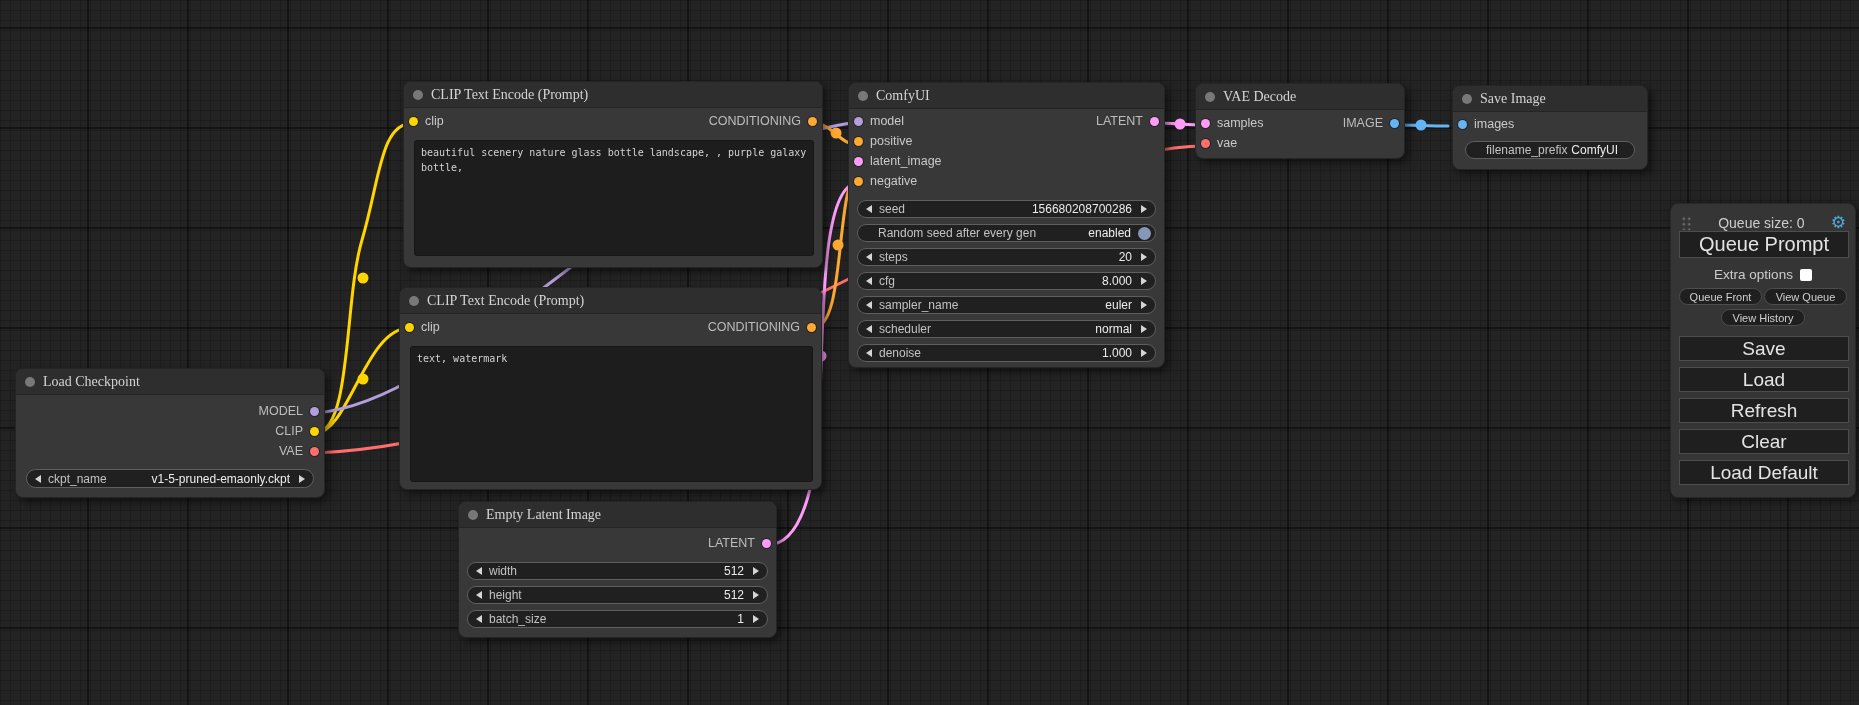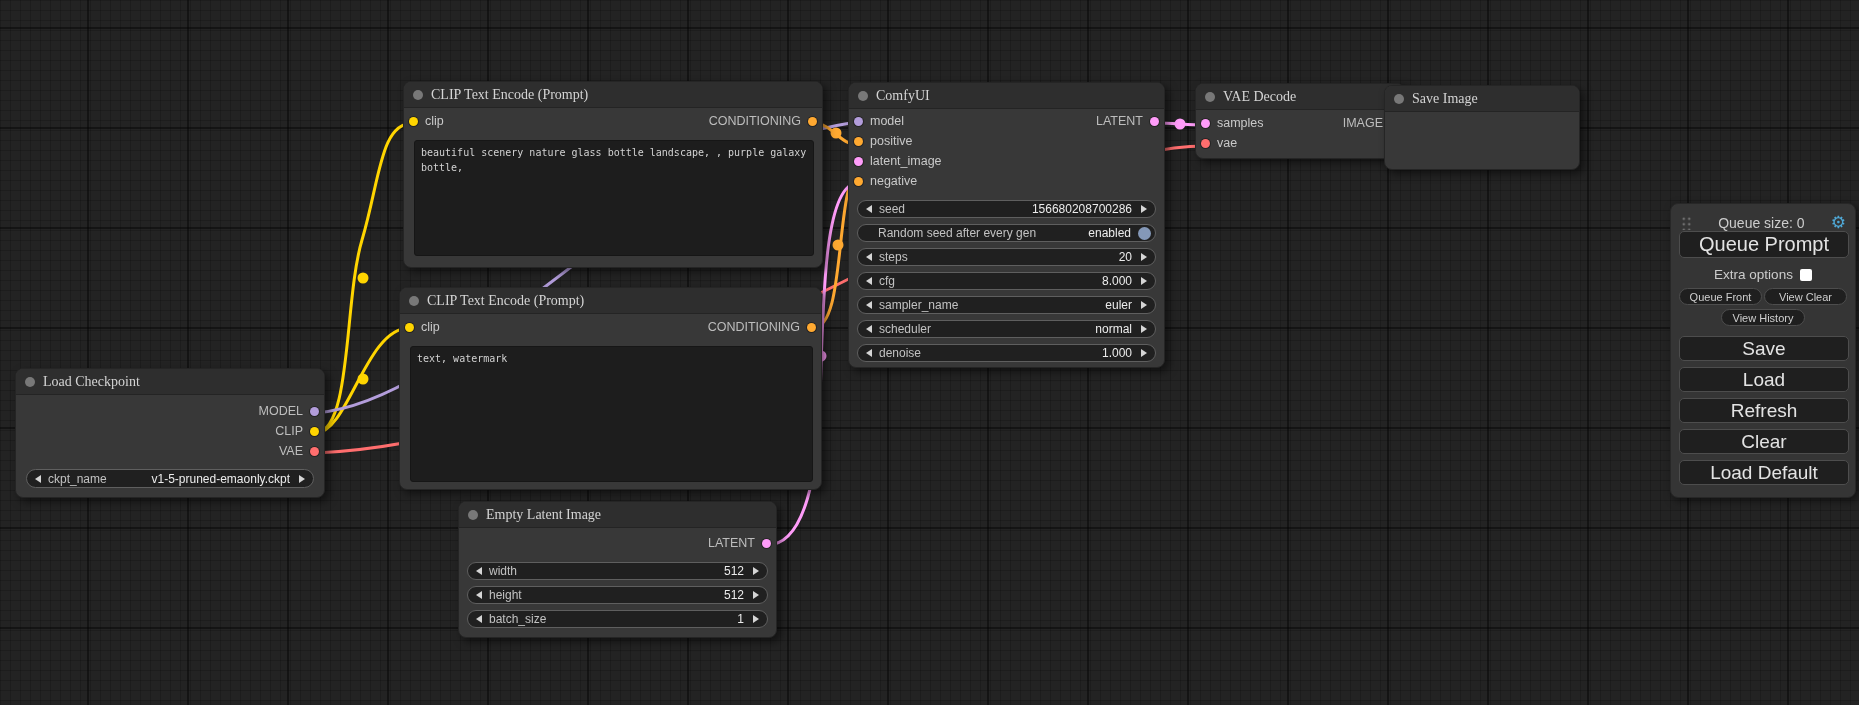--- a/index.html
+++ b/index.html
@@ -67,21 +67,21 @@
   .qp-header{display:flex;align-items:center;margin:2px 0 0;}
   .drag-dots{
     width:11px;height:15px;margin-left:2px;
     background-image:radial-gradient(#6f6f6f 1.3px, transparent 1.5px);
     background-size:5.5px 5.5px;background-position:0 1px;
   }
   .queue-size{flex:1;text-align:center;font-size:14px;color:#cccccc;}
   .gear{font-size:17px;color:#4fa8d6;line-height:1;margin-right:1px;}
   .qbtn{
     display:flex;align-items:center;justify-content:center;
-    background:#1f1f1f;border:1px solid #4d4d4d;border-radius:5px;
+    background:#1f1f1f;border:1px solid #4d4d4d;border-radius:0;
     color:#e3e3e3;box-sizing:border-box;cursor:default;
   }
   .qbtn.big{width:170px;height:27px;font-size:20px;margin:0 0 0 0;}
   .qbtn.med{width:170px;height:25px;font-size:19px;margin-top:6px;}
   .qbtn.small{height:17px;font-size:11px;border-radius:9px;color:#cfcfcf;}
   .extra-row{display:flex;align-items:center;justify-content:center;gap:7px;margin:9px 0 6px;}
   .extra-label{font-size:13.5px;color:#cccccc;}
   .checkbox{width:12px;height:12px;background:#ffffff;border-radius:2px;}
   .small-row{display:flex;justify-content:space-between;margin:0 0 4px;}
   .small-row .qbtn.small{width:83px;}
@@ -315,41 +315,53 @@
       </div>
       <div class="slot-row">
           <div class="slot-in">
         <span class="dot p-vae"></span>
         <span class="slot-label">vae</span>
           </div>
         </div>
     </div>
   </div>
 
-  <div class="node" style="left:1384px;top:85px;width:196px;height:85px;">
+  <div class="node" style="left:1452px;top:85px;width:196px;height:85px;">
     <div class="node-title">
       <span class="title-dot"></span>
       <span class="title-text">Save Image</span>
+    </div>
+    <div style="padding-top:5px;">
+      <div class="slot-row">
+          <div class="slot-in">
+        <span class="dot p-image"></span>
+        <span class="slot-label">images</span>
+          </div>
+        </div>
+      <div class="widget" style="margin:4px 12px 0;">
+        <span class="wlabel noarr">filename_prefix</span>
+        <span class="wvalue" style="margin-right:8px;">ComfyUI</span>
+      </div>
     </div>
   </div>
 
   <div class="queue-panel">
     <div class="qp-header">
       <div class="drag-dots"></div>
       <span class="queue-size">Queue size: 0</span>
       <span class="gear">⚙</span>
     </div>
     <div class="qbtn big">Queue Prompt</div>
     <div class="extra-row">
       <span class="extra-label">Extra options</span>
       <span class="checkbox"></span>
     </div>
     <div class="small-row">
       <div class="qbtn small">Queue Front</div>
-      <div class="qbtn small">View Clear</div>
+      <div class="qbtn small">View Queue</div>
     </div>
     <div class="hist-row">
       <div class="qbtn small">View History</div>
     </div>
     <div class="qbtn med">Save</div>
     <div class="qbtn med">Load</div>
     <div class="qbtn med">Refresh</div>
     <div class="qbtn med">Clear</div>
     <div class="qbtn med">Load Default</div>
   </div>

